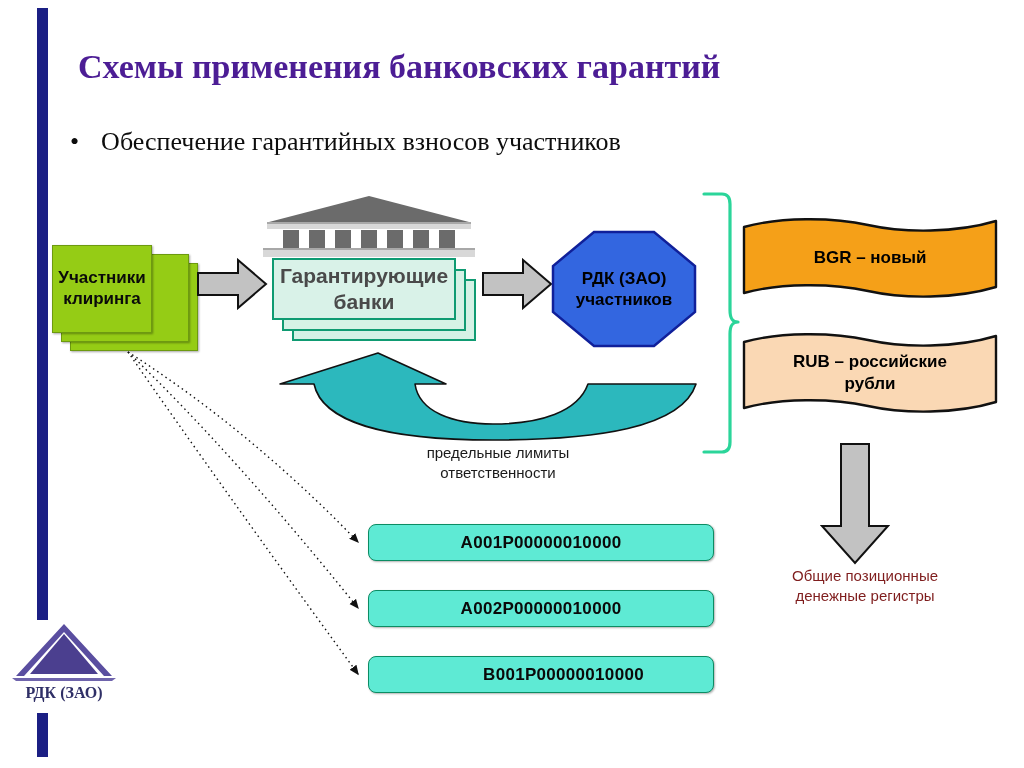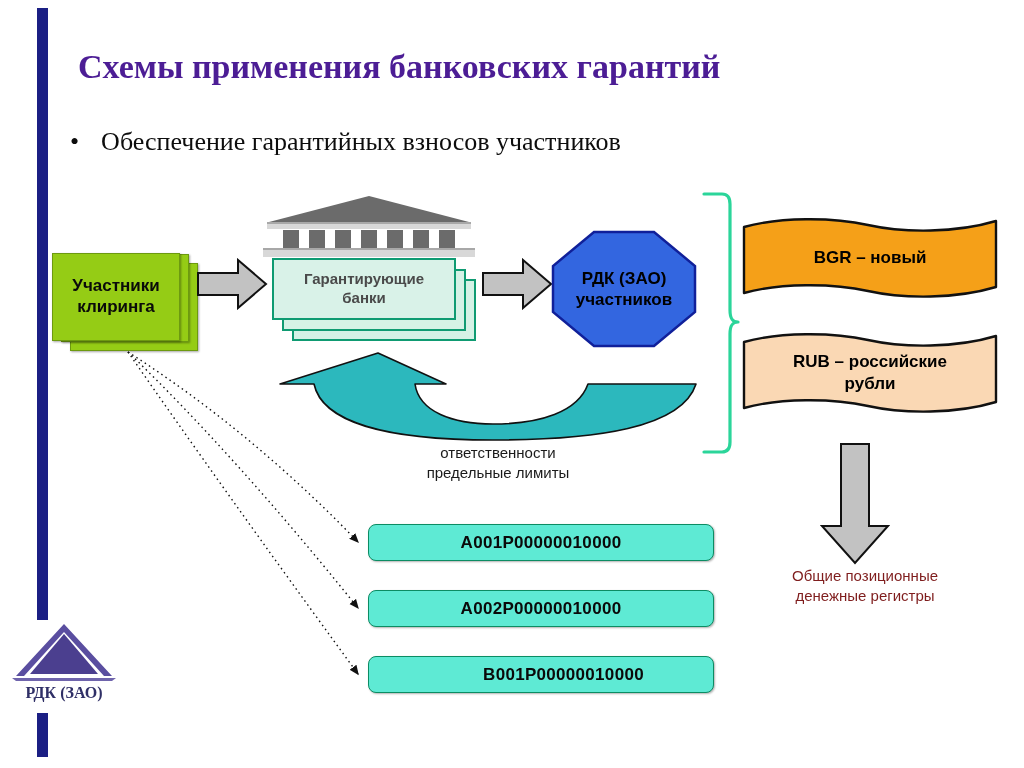--- a/index.html
+++ b/index.html
@@ -93,21 +93,21 @@
     box-sizing: border-box;
   }
   .mint-front {
     background: #d9f2e8;
     border: 2px solid #0f9b72;
     display: flex;
     align-items: center;
     justify-content: center;
     text-align: center;
     font-weight: bold;
-    font-size: 15px;
+    font-size: 21px;
     color: #4a4a4a;
     line-height: 1.25;
     box-sizing: border-box;
   }
 
   
   .bank-icon { position: absolute; }
 
   
   .gray-arrow { position: absolute; }
@@ -228,21 +228,21 @@
 <div class="slide-title">Схемы применения банковских гарантий</div>
 
 <div class="bullet-row">
   <span class="bullet-dot">•</span>
   <span>Обеспечение гарантийных взносов участников</span>
 </div>
 
 <div class="stack" style="left:52px; top:245px; width:148px; height:108px;">
   <div class="sheet green-sheet" style="left:18px; top:18px; width:128px; height:88px;"></div>
   <div class="sheet green-sheet" style="left:9px;  top:9px;  width:128px; height:88px;"></div>
-  <div class="sheet green-front" style="left:0px;  top:8px;  width:128px; height:88px;">
+  <div class="sheet green-front" style="left:0px;  top:0px;  width:100px; height:88px;">
     <span>
       <span>Участники</span><br>
       <span>клиринга</span>
     </span>
   </div>
 </div>
 
 <div class="bank-icon" style="left:263px; top:196px; width:212px; height:62px;">
   <svg width="212" height="62" viewBox="0 0 212 62" xmlns="http://www.w3.org/2000/svg">
 
@@ -314,22 +314,22 @@
              C 262,74 300,62 310,34
              L 418,34
              C 404,78 318,90 215,90
              C 108,90 44,72 36,34
              L 2,34
              Z" fill="#2cb8bd" stroke="#111" stroke-width="1.6" stroke-linejoin="round"></path>
   </svg>
 </div>
 
 <div class="limits-caption">
+  <div>предельные лимиты</div>
   <div>ответственности</div>
-  <div>предельные лимиты</div>
 </div>
 
 <div class="bracket" style="left:700px; top:190px; width:40px; height:268px;">
   <svg width="40" height="268" viewBox="0 0 40 268" xmlns="http://www.w3.org/2000/svg">
     <path d="M 4,4 L 22,4 C 28,4 30,8 30,14 L 30,120 C 30,128 32,132 38,132
              C 32,132 30,136 30,144 L 30,252 C 30,258 28,262 22,262 L 4,262" fill="none" stroke="#2bd59a" stroke-width="3.2" stroke-linecap="round" stroke-linejoin="round"></path>
   </svg>
 </div>
 
 <div class="banner-wrap" style="left:740px; top:215px; width:260px; height:86px;">

